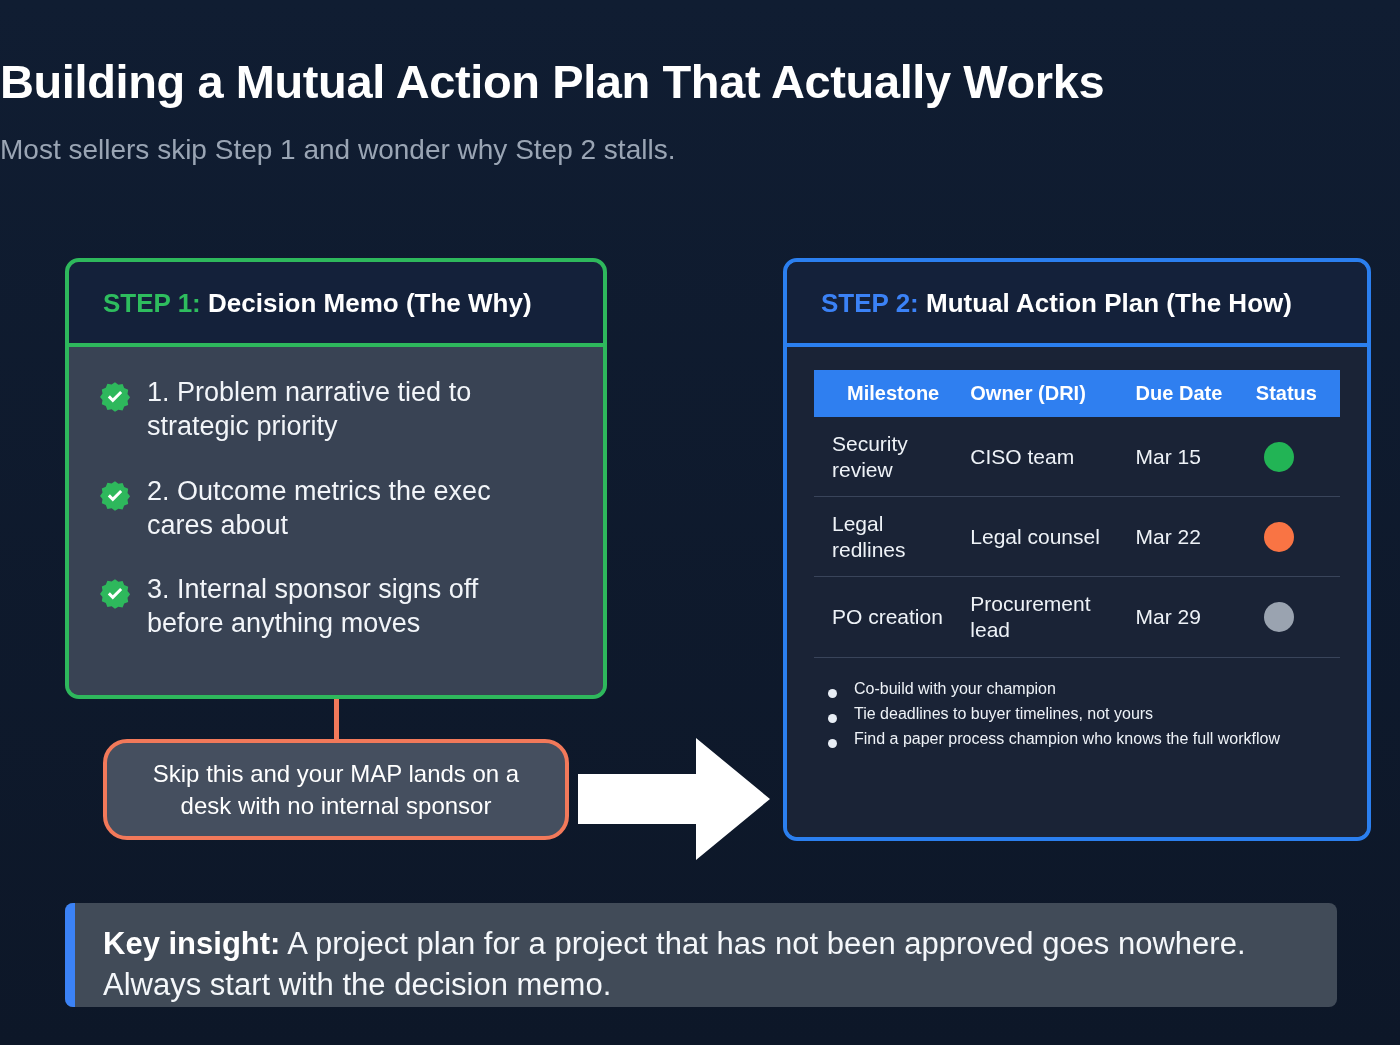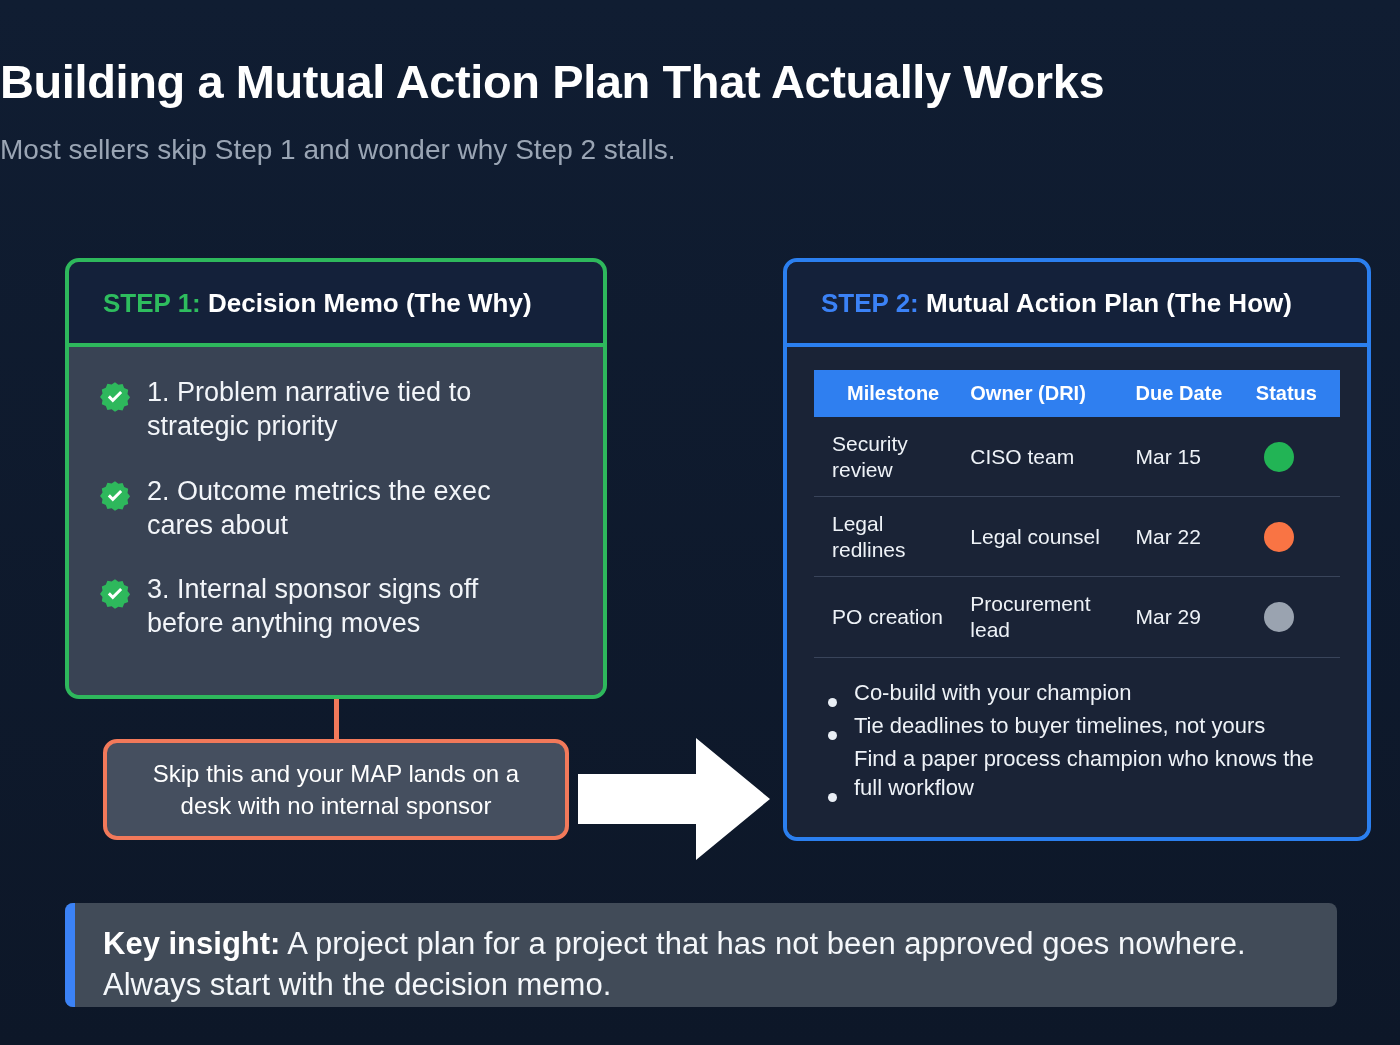--- a/index.html
+++ b/index.html
@@ -104,21 +104,21 @@
     height: 40px;
     background: #f2795a;
   }
   .callout {
     position: absolute;
     left: 103px;
     top: 481px;
     width: 466px;
     height: 101px;
     border: 4px solid #f2795a;
-    border-radius: 14px;
+    border-radius: 24px;
     background: #454f5f;
     display: flex;
     align-items: center;
     justify-content: center;
     text-align: center;
     padding: 0 24px;
   }
   .callout-text { font-size: 24px; color: #ffffff; line-height: 1.3; }
 
   
@@ -176,22 +176,22 @@
     display: block;
     width: 30px;
     height: 30px;
     border-radius: 50%;
     margin: 0 auto 0 8px;
   }
 
   .tips { list-style: none; padding: 20px 0 0 14px; }
   .tip-item {
     display: flex;
-    align-items: flex-end;
-    font-size: 22px;
+    align-items: center;
+    font-size: 16px;
     color: #eef2f7;
     line-height: 1.32;
     margin-bottom: 4px;
   }
   .tip-bullet {
     flex: 0 0 auto;
     width: 9px; height: 9px;
     border-radius: 50%;
     background: #e9eef5;
     margin: 11px 17px 0 0;

